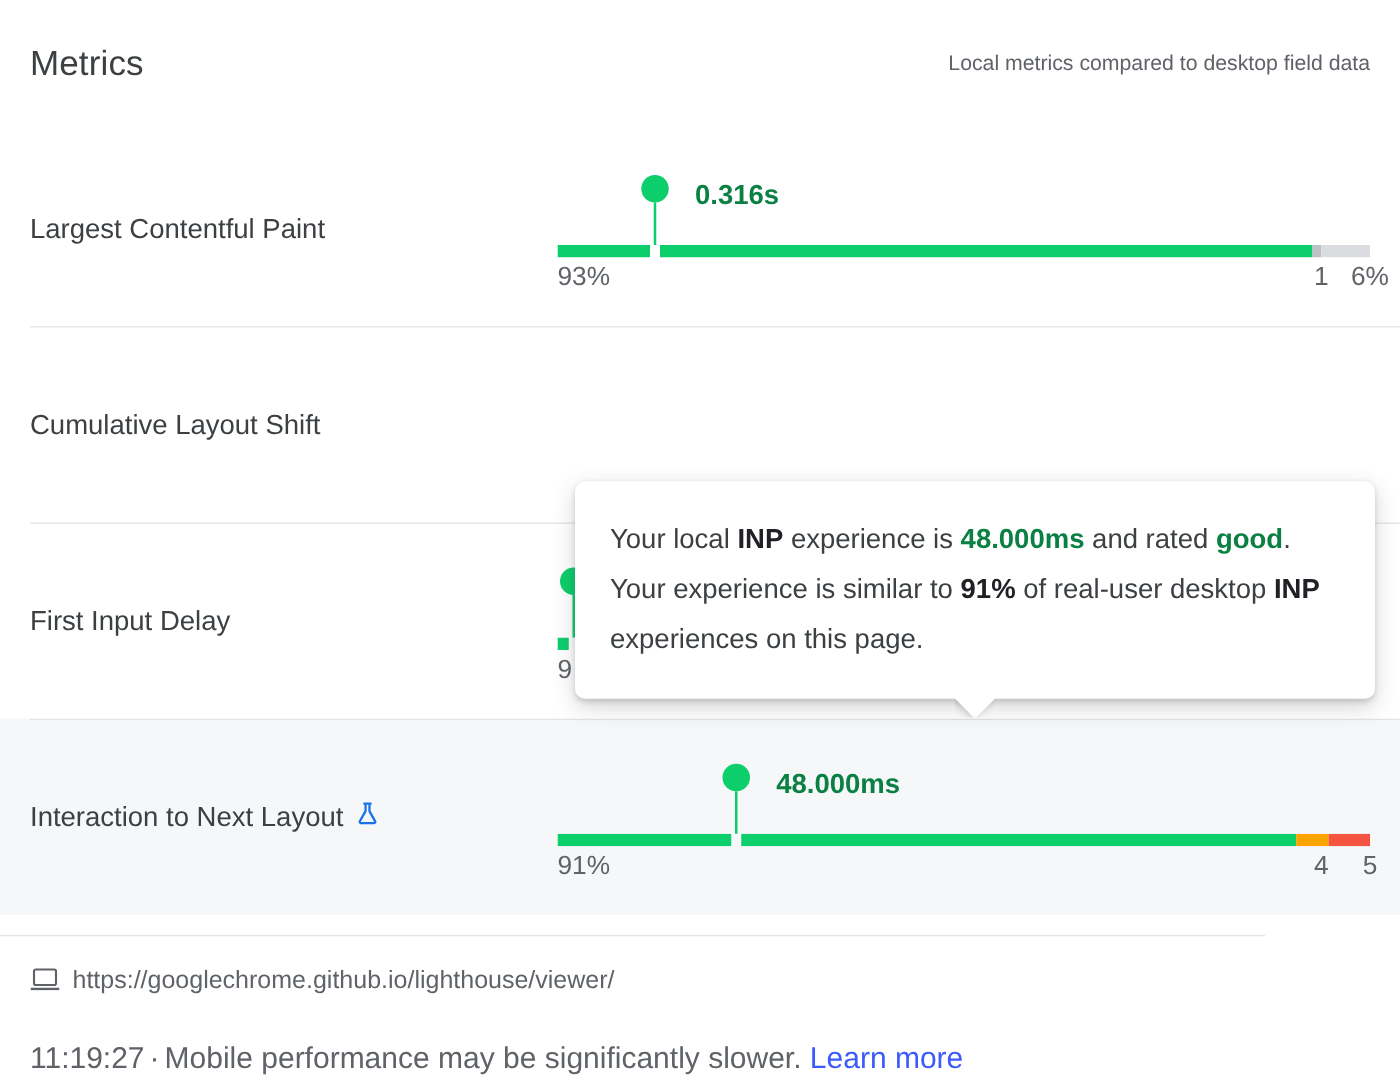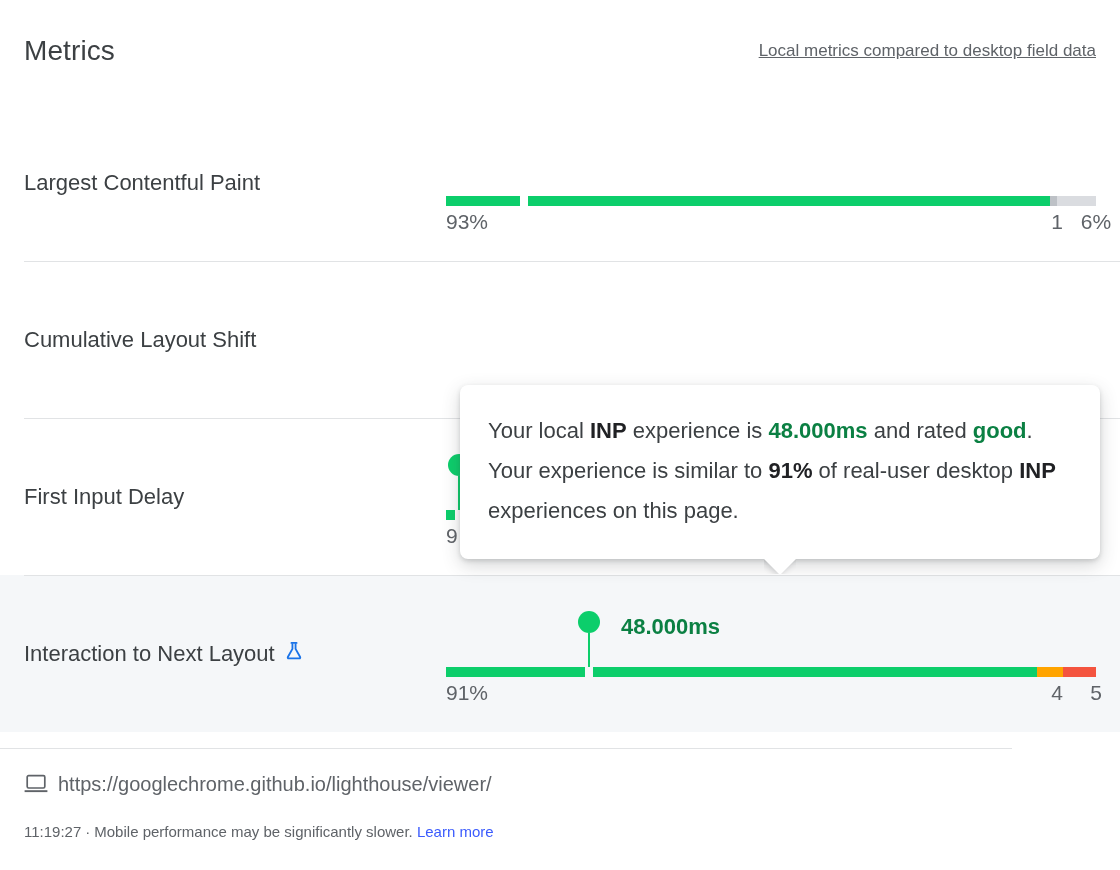--- a/index.html
+++ b/index.html
@@ -35,21 +35,20 @@
   }
   .header-subtitle {
     position: absolute;
     right: 24px;
     top: 38px;
     font-size: 17px;
     font-weight: 400;
     color: #5f6368;
     line-height: 26px;
     white-space: nowrap;
-    text-decoration: underline;
   }
 
   
   .rows {
     position: absolute;
     left: 0;
     top: 104px;
     width: 1120px;
   }
   .metric-row {
@@ -246,22 +245,22 @@
   }
   .footer-url {
     font-size: 20px;
     color: #5f6368;
     line-height: 26px;
     white-space: nowrap;
   }
   .footer-meta-line {
     position: absolute;
     left: 24px;
-    top: 70px;
-    font-size: 15px;
+    top: 85px;
+    font-size: 24px;
     color: #5f6368;
     line-height: 26px;
     white-space: nowrap;
     text-align: center;
   }
   .footer-sep { padding: 0 4px; }
   .footer-link {
     color: #3b5bfd;
     text-decoration: none;
     cursor: pointer;
@@ -274,20 +273,27 @@
   <div class="header-title">Metrics</div>
   <div class="header-subtitle">Local metrics compared to desktop field data</div>
 </div>
 
 <div class="rows" id="rows">
     <div class="metric-row">
       <div class="metric-name">
         <span>Largest Contentful Paint</span>
       </div>
       <div class="gauge">
+        <div class="gauge-marker-wrap">
+          <div class="gauge-marker" style="left: 12%;">
+            <div class="gauge-dot"></div>
+            <div class="gauge-stem"></div>
+          </div>
+          <div class="gauge-value" style="left: calc(12% + 32px);">0.316s</div>
+        </div>
         <div class="gauge-bar">
           <div class="seg seg-good" style="width: 11.4%;"></div>
           <div class="seg seg-gap" style="width: 1.2%;"></div>
           <div class="seg seg-good" style="width: 80.4%;"></div>
           <div class="seg seg-gray-mid" style="width: 1%;"></div>
           <div class="seg seg-gray-late" style="width: 6%;"></div>
         </div>
         <div class="gauge-labels">
           <div class="gauge-label left">93%</div>
           <div class="gauge-label " style="right: 6%; transform: translateX(50%);">1</div>

